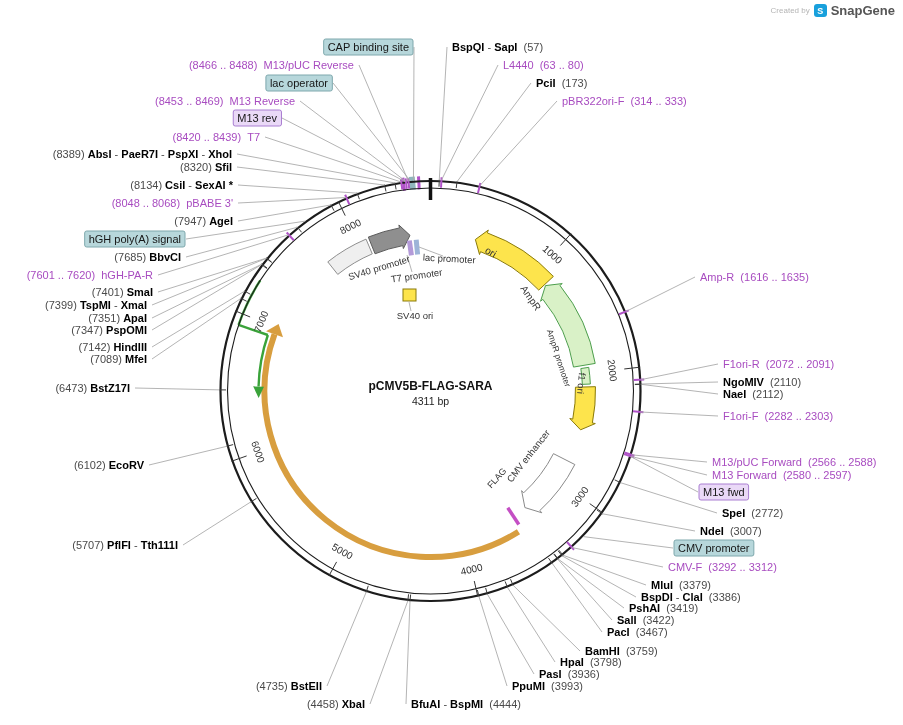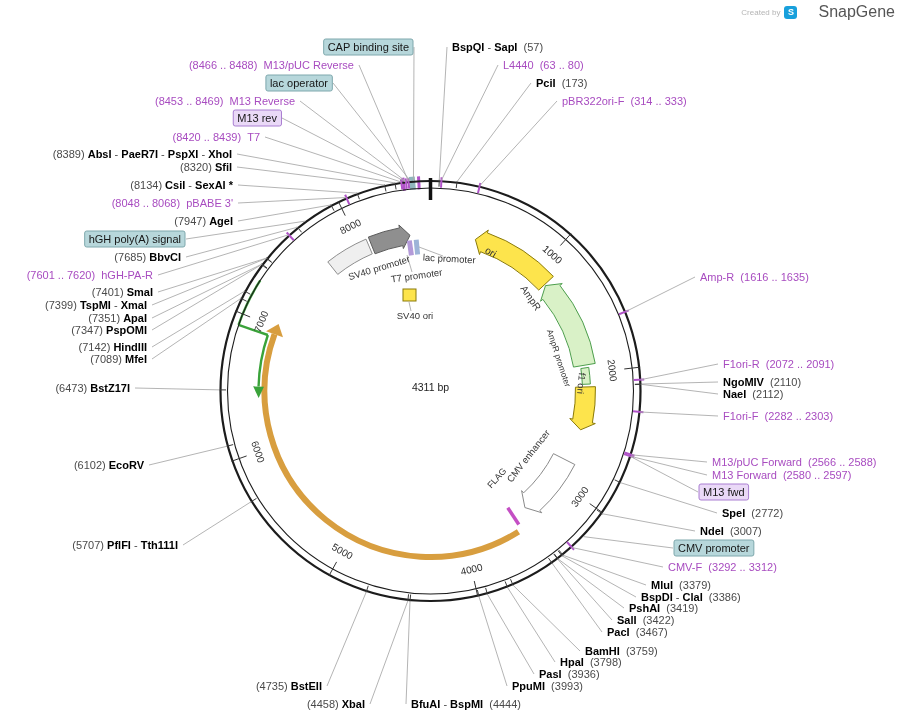--- a/index.html
+++ b/index.html
@@ -15,21 +15,21 @@
   tspan.sep{fill:#4a4a4a;}
   tspan.primer{fill:#a84cc0;}
   tspan.feat{fill:#161616;}
   .ld{stroke:#ababab;stroke-width:0.9;}
   .bx-feature{fill:#b7d7db;stroke:#7ea8ad;stroke-width:1;}
   .bx-primer{fill:#ead9f7;stroke:#aa7fd2;stroke-width:1;}
   .branding{position:absolute;top:3px;right:8px;display:flex;align-items:center;gap:4px;}
   .created{font-size:8px;color:#b5b5b5;}
   .logo{width:13px;height:13px;background:#18a0dc;border-radius:3px;color:#fff;font-size:9px;
         font-weight:bold;display:flex;align-items:center;justify-content:center;}
-  .appname{font-size:16px;color:#555;font-weight:400;margin-left:17px;}
+  .appname{font-size:13px;color:#555;font-weight:700;}
   .center-title{position:absolute;left:330px;top:379px;width:201px;text-align:center;}
   .pname{font-size:12px;font-weight:bold;color:#111;}
   .psize{font-size:10.5px;color:#222;margin-top:2px;}
 </style>
 </head>
 <body>
 
 <div class="branding">
   <span class="created">Created by</span>
   <span class="logo">S</span>
@@ -350,14 +350,15 @@
       <text x="528" y="300" class="inner" text-anchor="middle" font-size="10" transform="rotate(55 528 300)">AmpR</text>
       <text x="556" y="359" class="inner" text-anchor="middle" font-size="8.5" transform="rotate(72 556 359)">AmpR promoter</text>
       <text x="578" y="383" class="inner" text-anchor="middle" font-size="9.5" transform="rotate(95 578 383)">f1 ori</text>
       <text x="415" y="319" class="inner" text-anchor="middle" font-size="9.5" transform="rotate(0 415 319)">SV40 ori</text>
       <text x="531" y="458" class="inner" text-anchor="middle" font-size="9.5" transform="rotate(-52 531 458)">CMV enhancer</text>
       <text x="499" y="480" class="inner" text-anchor="middle" font-size="9" transform="rotate(-48 499 480)">FLAG</text>
     </g>
   </svg>
 
 <div class="center-title">
+  <div class="pname">pCMV5B-FLAG-SARA</div>
   <div class="psize">4311 bp</div>
 </div>
 
 </body></html>

